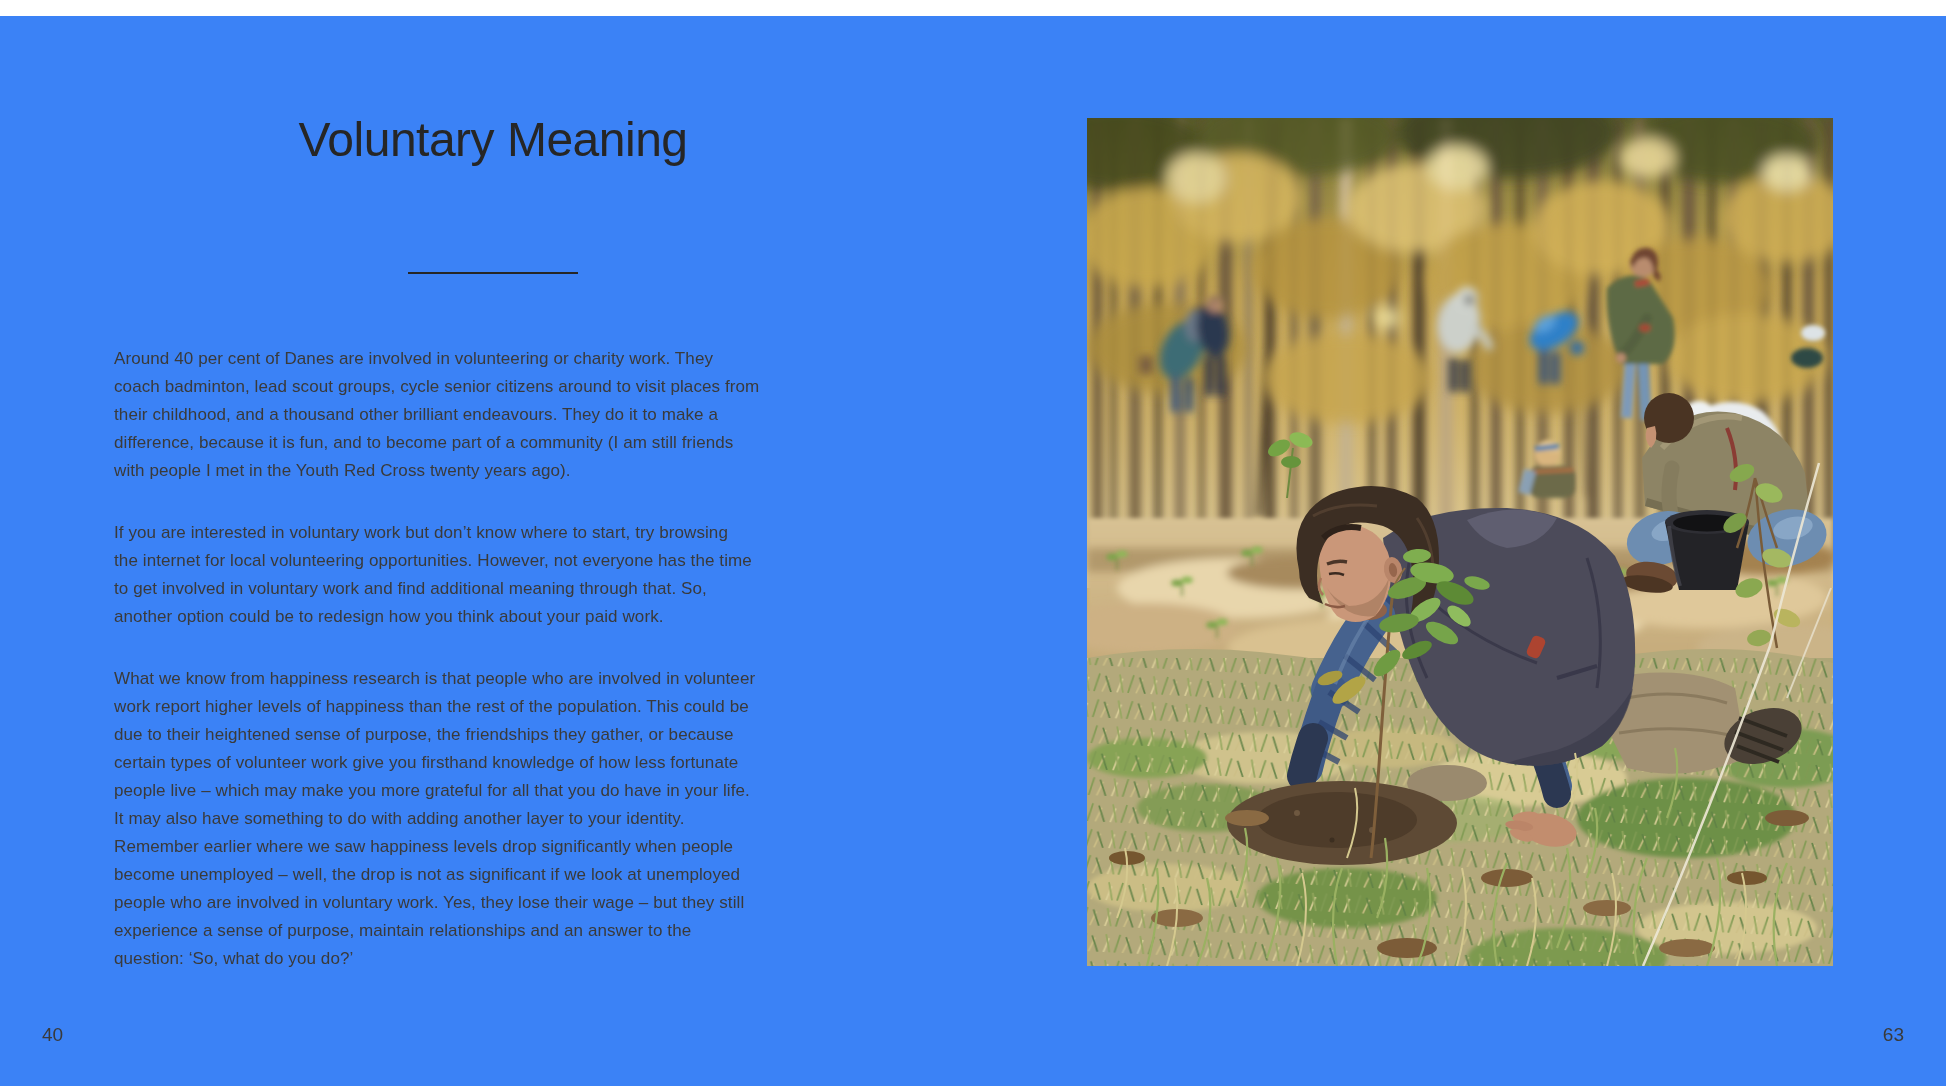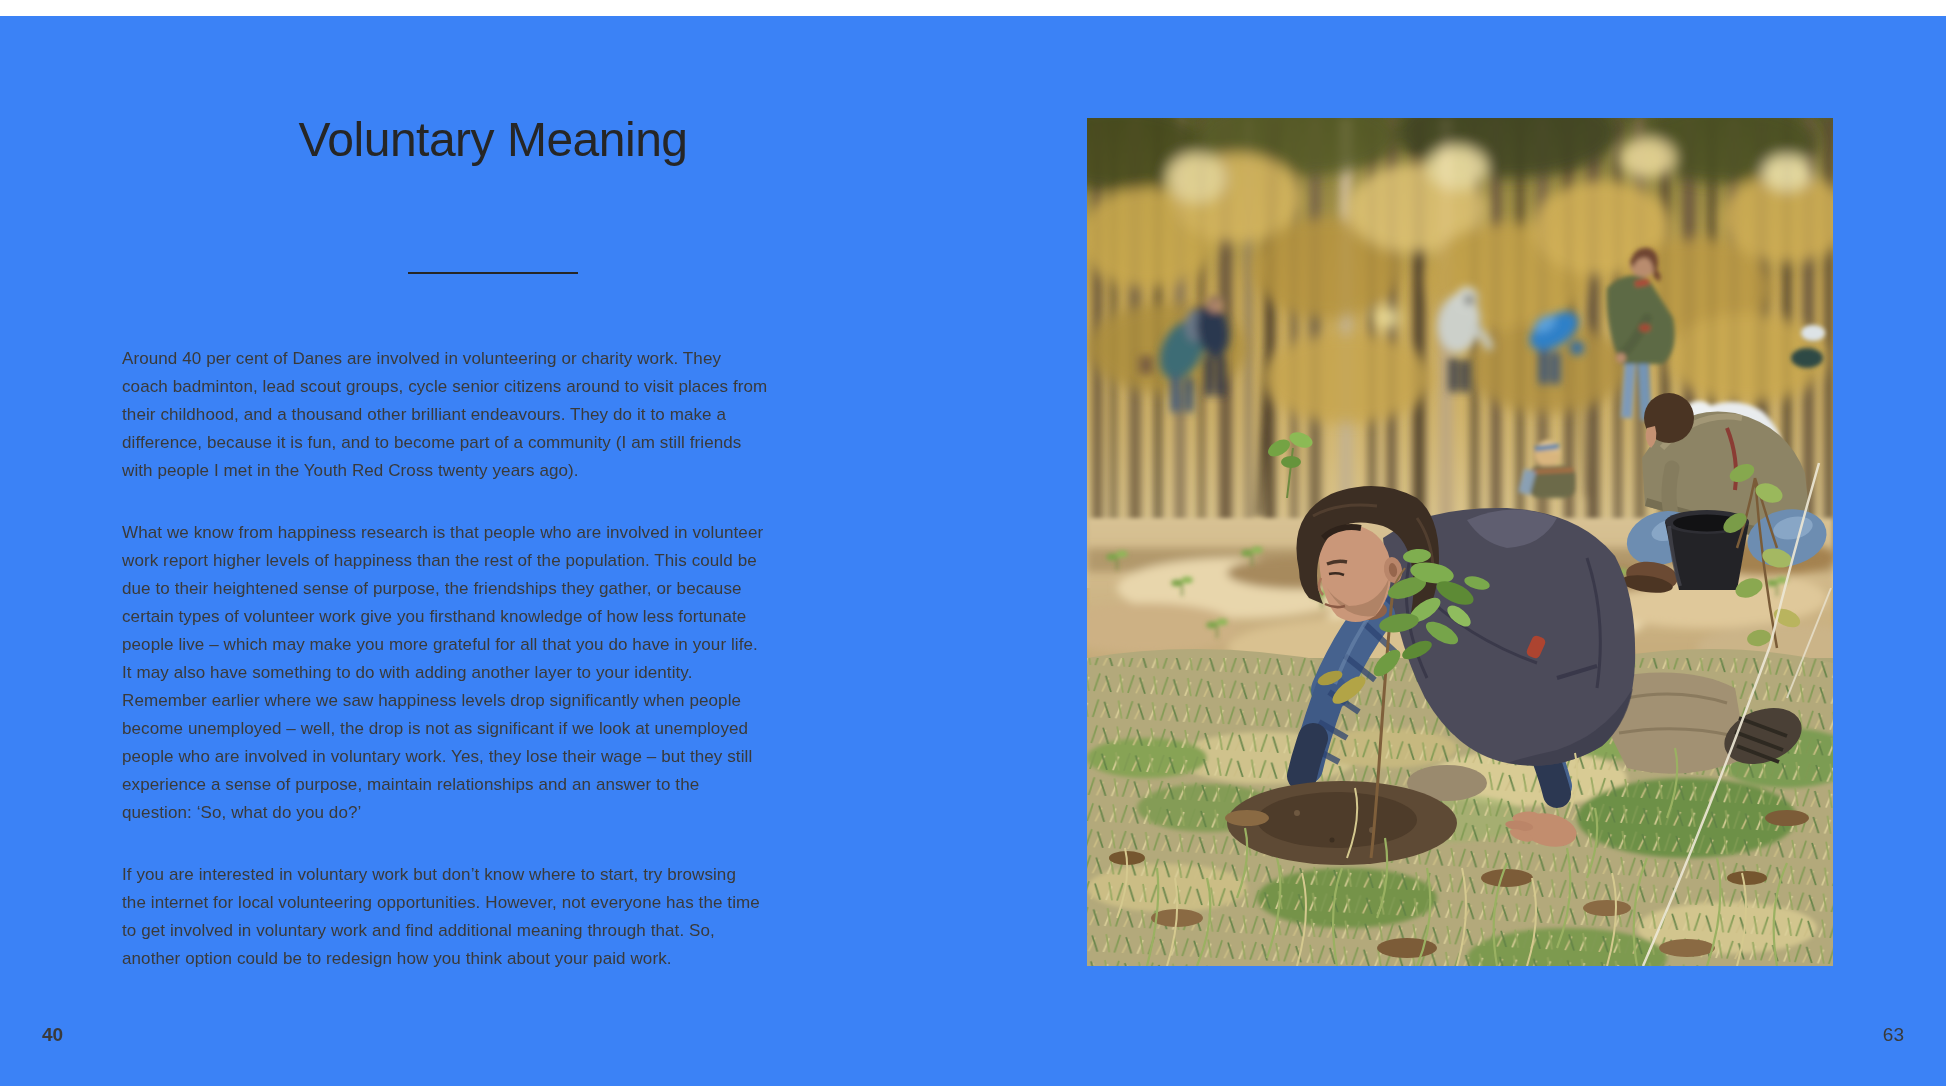--- a/index.html
+++ b/index.html
@@ -9,63 +9,63 @@
   }
   .text-col{position:absolute;left:112px;top:0;width:762px;height:1086px;}
   .chapter-title{
     position:absolute;top:96px;left:0;width:100%;text-align:center;
     font-size:48px;font-weight:400;letter-spacing:-0.5px;color:#262626;line-height:1.15;
   }
   .title-rule{
     position:absolute;top:248px;left:50%;margin-left:-85px;width:170px;height:0;
     border:none;border-top:2px solid #262626;
   }
-  .body-text{position:absolute;top:329px;left:10px;width:780px;}
+  .body-text{position:absolute;top:329px;left:2px;width:780px;}
   .body-text p{
     margin:0;font-size:17px;line-height:28px;color:#3a3a3a;
     white-space:pre-line;letter-spacing:0.1px;
   }
   .body-text p + p{margin-top:34px;}
   .pagenum{position:absolute;bottom:56px;font-size:19px;color:#3a3a3a;}
-  .pagenum.left{left:42px;font-weight:bold;}
+  .pagenum.left{left:42px;}
   .pagenum.right{right:42px;}
   .photo{
     position:absolute;left:1087px;top:102px;width:746px;height:848px;overflow:hidden;background:#c9ab62;
   }
   .photo svg{display:block;width:746px;height:848px;}
 </style>
 </head>
 <body>
 
 <div class="spread">
 
   <div class="text-col">
     <div class="chapter-title">Voluntary Meaning</div>
     <hr class="title-rule">
     <div class="body-text">
       <p>Around 40 per cent of Danes are involved in volunteering or charity work. They
 coach badminton, lead scout groups, cycle senior citizens around to visit places from
 their childhood, and a thousand other brilliant endeavours. They do it to make a
 difference, because it is fun, and to become part of a community (I am still friends
 with people I met in the Youth Red Cross twenty years ago).</p>
+      <p>If you are interested in voluntary work but don’t know where to start, try browsing
+the internet for local volunteering opportunities. However, not everyone has the time
+to get involved in voluntary work and find additional meaning through that. So,
+another option could be to redesign how you think about your paid work.</p>
       <p>What we know from happiness research is that people who are involved in volunteer
 work report higher levels of happiness than the rest of the population. This could be
 due to their heightened sense of purpose, the friendships they gather, or because
 certain types of volunteer work give you firsthand knowledge of how less fortunate
 people live – which may make you more grateful for all that you do have in your life.
 It may also have something to do with adding another layer to your identity.
 Remember earlier where we saw happiness levels drop significantly when people
 become unemployed – well, the drop is not as significant if we look at unemployed
 people who are involved in voluntary work. Yes, they lose their wage – but they still
 experience a sense of purpose, maintain relationships and an answer to the
 question: ‘So, what do you do?’</p>
-      <p>If you are interested in voluntary work but don’t know where to start, try browsing
-the internet for local volunteering opportunities. However, not everyone has the time
-to get involved in voluntary work and find additional meaning through that. So,
-another option could be to redesign how you think about your paid work.</p>
     </div>
   </div>
   <div class="pagenum left">40</div>
   <div class="pagenum right">63</div>
 
   <div class="photo" role="img" aria-label="Volunteers planting young trees in a sunlit autumn forest clearing. A dark-haired man in a navy vest over a blue plaid shirt kneels in the grass pressing a small oak seedling into the soil, while adults and children plant saplings among golden trees behind him, with a black bucket and white marker twine nearby.">
     <svg viewBox="0 0 746 848" xmlns="http://www.w3.org/2000/svg">
       <defs>
         <filter id="b6" x="-30%" y="-30%" width="160%" height="160%">
             <feGaussianBlur stdDeviation="7"></feGaussianBlur>

